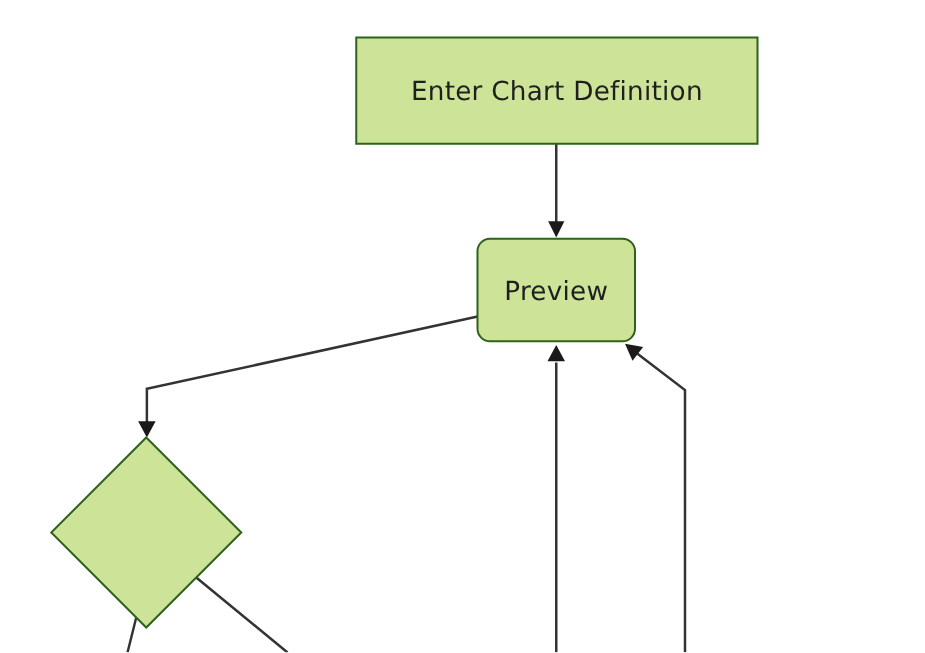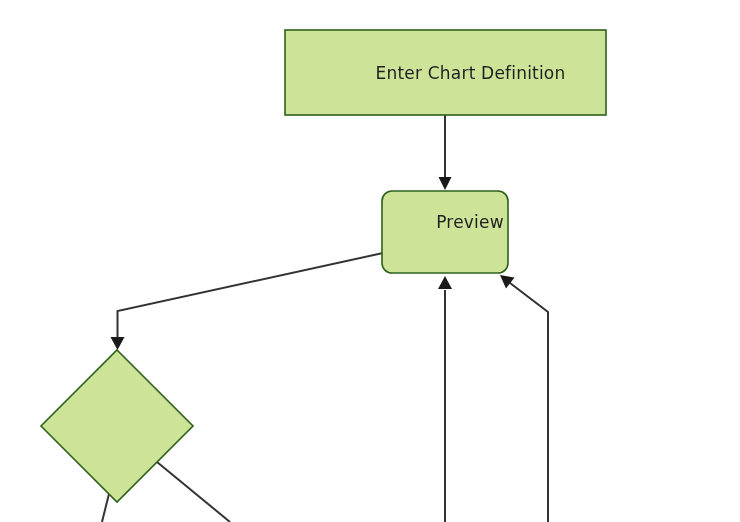--- a/index.html
+++ b/index.html
@@ -28,24 +28,23 @@
     stroke: #2e611b;
     stroke-width: 1.6px;
   }
   .node-label {
     position: absolute;
     display: flex;
     align-items: center;
     justify-content: center;
     text-align: center;
     color: #1f1f1f;
-    font-size: 17px;
+    font-size: 21px;
     letter-spacing: 0.2px;
     pointer-events: none;
-    padding-left: 25px;
   }
 </style>
 </head>
 <body>
 
 <div class="canvas">
 
   <svg width="740" height="522" viewBox="0 0 740 522">
 
     <g>
@@ -68,16 +67,16 @@
 
     <g>
       <rect class="node-shape" x="285" y="30" width="321" height="85" fill="#cde498"></rect>
       <rect class="node-shape" x="382" y="191" width="126" height="82" rx="10" ry="10" fill="#cde498"></rect>
       <polygon class="node-shape" points="117,350 193,426 117,502 41,426" fill="#cde498"></polygon>
     </g>
   </svg>
 
   <div class="node-label" style="left:285px; top:30px; width:321px; height:85px;">Enter Chart Definition</div>
 
-  <div class="node-label" style="left:382px; top:181px; width:126px; height:82px;">Preview</div>
+  <div class="node-label" style="left:382px; top:192px; width:126px; height:82px;">Preview</div>
 
 
 </div>
 
 </body></html>

